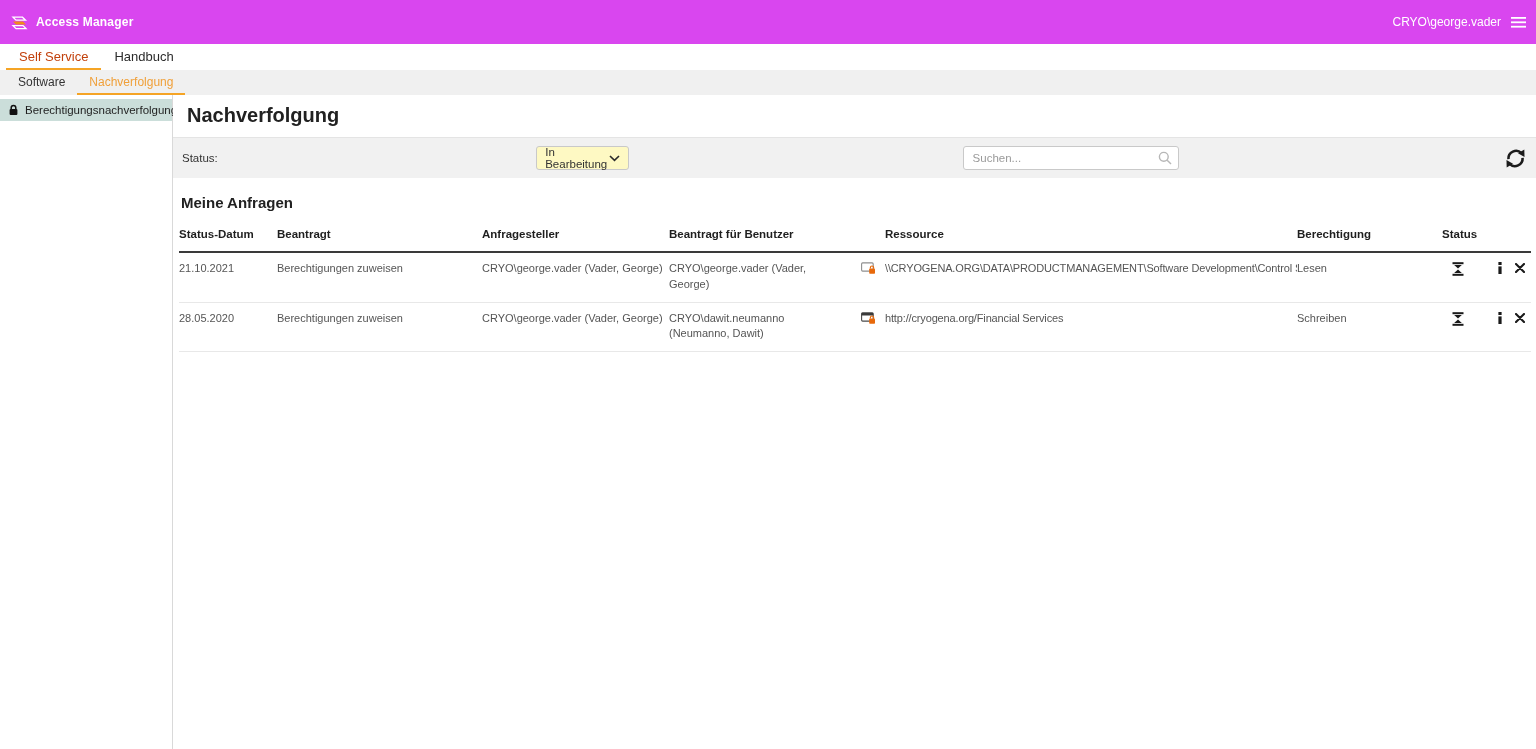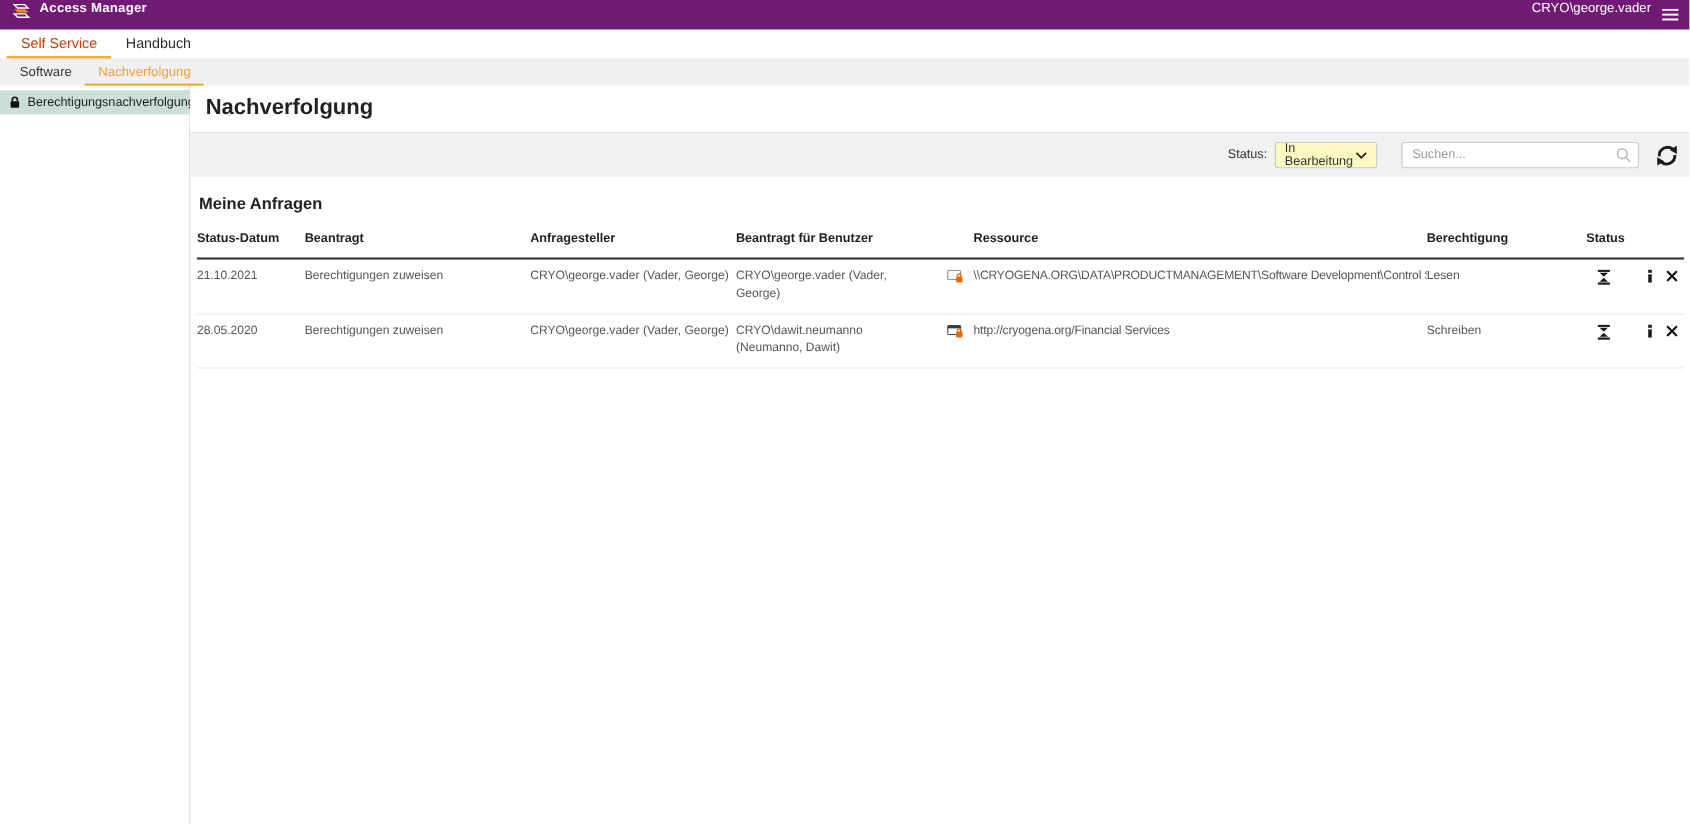--- a/index.html
+++ b/index.html
@@ -3,22 +3,22 @@
 <meta charset="utf-8">
 <style>
   * { box-sizing: border-box; margin: 0; padding: 0; }
   html, body { width: 1536px; height: 749px; overflow: hidden; }
   body {
     font-family: "Liberation Sans", "DejaVu Sans", sans-serif;
     background: #ffffff; color: #222;
   }
   
   .topbar {
-    height: 27px; background: #701a75; color: #fff;
-    display: flex; padding: 0 10px;
+    height: 44px; background: #d946ef; color: #fff;
+    display: flex; align-items: center; padding: 0 10px;
   }
   .topbar-title { font-size: 12px; font-weight: 700; margin-left: 7px; letter-spacing: .2px; }
   .topbar-spacer { flex: 1; }
   .topbar-user { font-size: 12px; margin-right: 10px; }
   .hamburger { display: inline-flex; align-items: center; cursor: pointer; }
   
   .tabbar { height: 26px; background: #fff; display: flex; align-items: stretch; padding-left: 6px; }
   .tab {
     display: flex; align-items: center; padding: 0 13px; font-size: 13px;
     color: #2b2b2b; border-bottom: 2px solid transparent; cursor: pointer;
@@ -38,21 +38,21 @@
     display: flex; align-items: center; gap: 6px; padding: 5px 8px;
     font-size: 11.5px; color: #1f1f1f; cursor: pointer;
   }
   .side-item.selected { background: #cbdeda; }
   .content { flex: 1; display: flex; flex-direction: column; min-width: 0; }
   .page-title-bar { padding: 9px 16px 10px 14px; border-bottom: 1px solid #e4e4e4; background: #fff; }
   .page-title { font-size: 20px; font-weight: 700; color: #212121; }
   
   .toolbar {
     background: #f1f1f1; height: 40px; display: flex; align-items: center;
-    justify-content: flex-end; padding: 0 9px;
+    justify-content: space-between; padding: 0 9px;
   }
   .status-label { font-size: 11.5px; color: #333; margin-right: 7px; }
   .select-box {
     width: 93px; height: 24px; background: #fef9c3; border: 1px solid #c9c9c9; border-radius: 3px;
     display: flex; align-items: center; justify-content: space-between;
     padding: 0 8px; font-size: 11.5px; color: #333; cursor: pointer;
   }
   .search-wrap { position: relative; margin-left: 22px; }
   .search-input {
     width: 216px; height: 24px; border: 1px solid #c9c9c9; border-radius: 3px;

